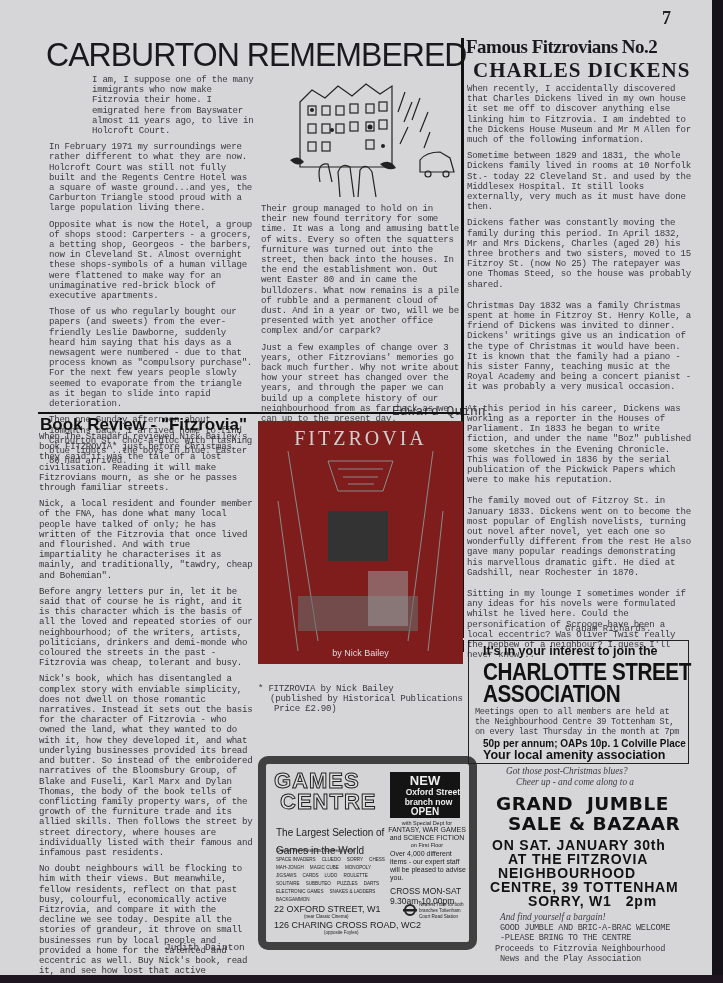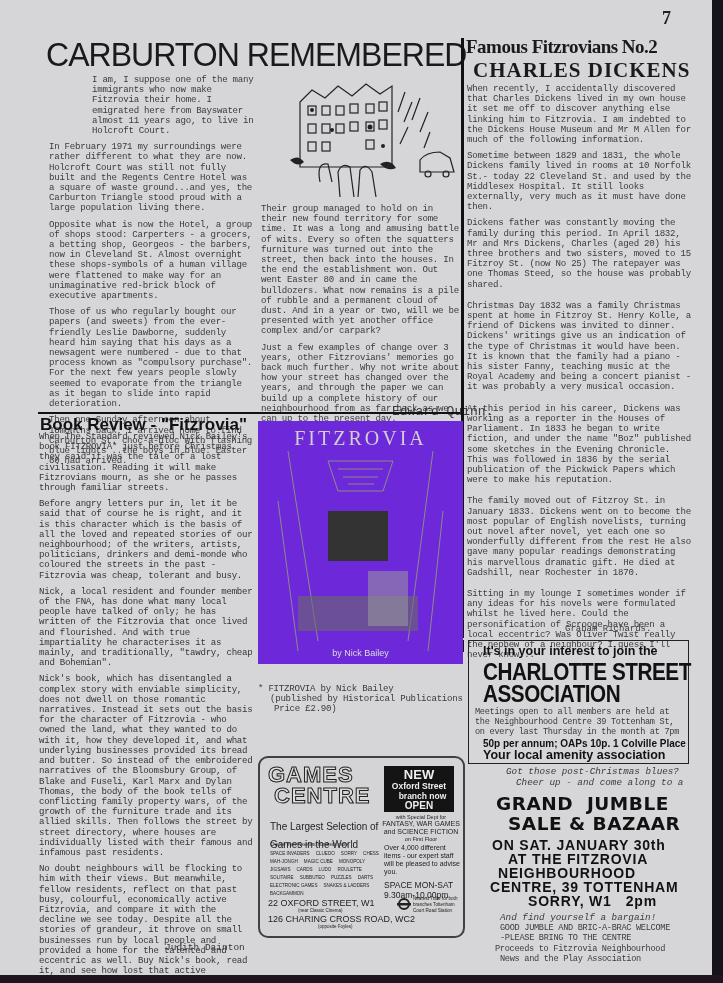--- a/index.html
+++ b/index.html
@@ -11,32 +11,32 @@
   .serifmono{font-family:"Liberation Mono","DejaVu Sans Mono",monospace;color:#35353a;}
   .p{font-size:9.1px;line-height:10.2px;margin:0 0 6px 0;letter-spacing:-0.25px;}
   .abs{position:absolute;}
   .pagenum{left:662px;top:8px;font-family:"Liberation Serif",serif;font-weight:bold;font-size:18px;color:#222;}
   .headline{left:46px;top:36px;font-family:"Liberation Sans",sans-serif;font-size:33px;letter-spacing:-1px;color:#1a1a1e;white-space:nowrap;transform:scaleX(0.97);transform-origin:left;}
   .vrule{position:absolute;background:#111;}
   .hrule{position:absolute;background:#111;}
   .fam-title{left:466px;top:36px;font-family:"Liberation Serif",serif;font-weight:bold;font-size:19px;color:#1a1a1e;white-space:nowrap;letter-spacing:-0.5px;}
   .fam-sub{left:473px;top:58px;font-family:"Liberation Serif",serif;font-weight:bold;font-size:21px;color:#1a1a1e;white-space:nowrap;letter-spacing:1px;}
   .br-title{left:40px;top:415px;font-family:"Liberation Sans",sans-serif;font-weight:bold;font-size:17px;color:#111;white-space:nowrap;}
-  .cover{left:258px;top:421px;width:205px;height:243px;background:#6d28d9;overflow:hidden;}
+  .cover{left:258px;top:421px;width:205px;height:243px;background:#7f1d1d;overflow:hidden;}
   .cover-title{position:absolute;left:0;right:0;top:6px;text-align:center;font-family:"Liberation Serif",serif;font-size:20px;letter-spacing:3px;color:#cfcfcf;}
   .cover-by{position:absolute;left:0;right:0;bottom:6px;text-align:center;font-family:"Liberation Sans",sans-serif;font-size:9px;color:#ddd;}
   .box{position:absolute;border:1.5px solid #222;}
   .csa-1{font-family:"Liberation Sans",sans-serif;font-weight:bold;font-size:12.5px;color:#111;}
   .csa-big{font-family:"Liberation Sans",sans-serif;font-weight:bold;font-size:23px;line-height:22px;color:#111;letter-spacing:-0.5px;transform:scaleX(0.9);transform-origin:left;white-space:nowrap;}
   .csa-small{font-family:"Liberation Sans",sans-serif;font-weight:bold;font-size:10px;color:#111;}
   .csa-amen{font-family:"Liberation Sans",sans-serif;font-weight:bold;font-size:12.5px;color:#111;}
-  .italic-mono{font-family:Liberation Mono, monospace;font-style:italic;font-size:9.3px;color:#3a3a42;}
+  .italic-mono{font-family:Liberation Serif, serif;font-style:italic;font-size:9.3px;color:#3a3a42;}
   .jumble-big{font-family:"DejaVu Sans",sans-serif;font-weight:bold;font-size:18.5px;color:#111;line-height:19px;letter-spacing:0.5px;}
   .jumble-mid{font-family:"Liberation Sans",sans-serif;font-weight:bold;font-size:14px;color:#111;line-height:14px;letter-spacing:0.8px;}
-  .games-box{left:258px;top:756px;width:203px;height:178px;border:2px solid #404040;border-radius:10px;background:#d4d4d6;}
+  .games-box{left:258px;top:756px;width:203px;height:178px;border:8px solid #404040;border-radius:10px;background:#d4d4d6;}
   .gc-logo{position:absolute;left:8px;top:6px;font-family:"Liberation Sans",sans-serif;font-size:22px;line-height:21px;color:#ddd;-webkit-text-stroke:1px #222;letter-spacing:1px;font-weight:bold;}
   .gc-new{position:absolute;left:124px;top:8px;width:70px;height:46px;background:#141414;color:#eee;text-align:center;font-family:"Liberation Sans",sans-serif;font-weight:bold;}
   .gc-sans{font-family:"Liberation Sans",sans-serif;color:#222;}
 </style>
 </head>
 <body>
 
 <div class="page">
 
   <div class="abs pagenum">7</div>
@@ -108,22 +108,22 @@
     <p class="p" style="margin-bottom:11px;">Christmas Day 1832 was a family Christmas spent at home in Fitzroy St. Henry Kolle, a friend of Dickens was invited to dinner. Dickens' writings give us an indication of the type of Christmas it would have been. It is known that the family had a piano - his sister Fanny, teaching music at the Royal Academy and being a concert pianist - it was probably a very musical occasion.</p>
     <p class="p" style="margin-bottom:11px;">At this period in his career, Dickens was working as a reporter in the Houses of Parliament. In 1833 he began to write fiction, and under the name "Boz" published some sketches in the Evening Chronicle. This was followed in 1836 by the serial publication of the Pickwick Papers which were to make his reputation.</p>
     <p class="p" style="margin-bottom:11px;">The family moved out of Fitzroy St. in January 1833. Dickens went on to become the most popular of English novelists, turning out novel after novel, yet each one so wonderfully different from the rest He also gave many popular readings demonstrating his marvellous dramatic gift. He died at Gadshill, near Rochester in 1870.</p>
     <p class="p">Sitting in my lounge I sometimes wonder if any ideas for his novels were formulated whilst he lived here.  Could the personification of Scrooge have been a local eccentric? Was Oliver Twist really the nephew of a neighbour? I guess I'll never know...</p>
   </div>
   <div class="abs mono" style="left:565px;top:624px;font-size:9px;">Graham Richards.</div>
 
   <div class="abs br-title">Book Review - "Fitzrovia"</div>
   <div class="abs serifmono" style="left:39px;top:432px;width:216px;">
     <p class="p">When The Standard reviewed Nick Bailey's book FITZROVIA* just before Christmas they said it was the tale of a lost civilisation.  Reading it will make Fitzrovians mourn, as she or he passes through familiar streets.</p>
+    <p class="p">Nick, a local resident and founder member of the FNA, has done what many local people have talked of only; he has written of the Fitzrovia that once lived and flourished. And with true impartiality he characterises it as mainly, and traditionally, "tawdry, cheap and Bohemian".</p>
     <p class="p">Before angry letters pur in, let it be said that of course he is right, and it is this character which is the basis of all the loved and repeated stories of our neighbourhood; of the writers, artists, politicians, drinkers and demi-monde who coloured the streets in the past - Fitzrovia was cheap, tolerant and busy.</p>
-    <p class="p">Nick, a local resident and founder member of the FNA, has done what many local people have talked of only; he has written of the Fitzrovia that once lived and flourished. And with true impartiality he characterises it as mainly, and traditionally, "tawdry, cheap and Bohemian".</p>
     <p class="p">Nick's book, which has disentangled a complex story with enviable simplicity, does not dwell on those romantic narratives. Instead it sets out the basis for the character of Fitzrovia - who owned the land, what they wanted to do with it, how they developed it, and what underlying businesses provided its bread and butter.  So instead of the embroidered narratives of the Bloomsbury Group, of Blake and Fuseli, Karl Marx and Dylan Thomas, the body of the book tells of conflicting family property wars, of the growth of the furniture trade and its allied skills.  Then follows the street by street directory, where houses are individually listed with their famous and infamous past residents.</p>
     <p class="p">No doubt neighbours will be flocking to him with their views.  But meanwhile, fellow residents, reflect on that past busy, colourful, economically active Fitzrovia, and compare it with the decline we see today. Despite all the stories of grandeur, it throve on small businesses run by local people and provided a home for the talented and eccentric as well.  Buy Nick's book, read it, and see how lost that active civilisation is today.</p>
   </div>
   <div class="abs serifmono" style="left:165px;top:942px;font-size:9.5px;">Judith Dainton</div>
 
   <div class="abs cover">
     <div class="cover-title">FITZROVIA</div>
     <svg width="205" height="243" style="position:absolute;left:0;top:0;">
       <g stroke="#8a8a8a" stroke-width="1" fill="none">
         <path d="M70 40 L135 40 L125 70 L80 70 Z"></path>
@@ -143,21 +143,21 @@
     <div style="padding-left:16px;">Price £2.90)</div>
   </div>
 
   <div class="abs games-box">
     <div class="gc-logo">
       <div>GAMES</div>
       <div style="padding-left:6px;">CENTRE</div>
     </div>
     <div class="gc-new">
       <div style="font-size:13px;line-height:13px;padding-top:2px;">NEW</div>
-      <div style="font-size:8.5px;line-height:10px;">Oxford Street</div>
+      <div style="font-size:8.5px;line-height:10px;text-align:right;">Oxford Street</div>
       <div style="font-size:8.5px;line-height:10px;margin-left:7px;">branch now</div>
       <div style="font-size:10px;line-height:10px;">OPEN</div>
     </div>
     <div class="abs gc-sans" style="left:122px;top:56px;width:78px;text-align:center;">
       <div style="font-size:5.5px;">with Special Dept for</div>
       <div style="font-size:7px;line-height:8px;">FANTASY, WAR GAMES and SCIENCE FICTION</div>
       <div style="font-size:5.5px;">on First Floor</div>
     </div>
     <div class="abs gc-sans" style="left:10px;top:60px;width:112px;font-size:10px;line-height:18px;">The Largest Selection of Games in the World</div>
     <div class="abs gc-sans" style="left:10px;top:84px;width:112px;font-size:4.5px;">Choose from these and hundreds more</div>
@@ -175,21 +175,21 @@
         <span>ROULETTE</span>
         <span>SOLITAIRE</span>
         <span>SUBBUTEO</span>
         <span>PUZZLES</span>
         <span>DARTS</span>
         <span>ELECTRONIC GAMES</span>
         <span>SNAKES &amp; LADDERS</span>
         <span>BACKGAMMON</span>
     </div>
     <div class="abs gc-sans" style="left:124px;top:86px;width:76px;font-size:7px;line-height:8px;">Over 4,000 different items - our expert staff will be pleased to advise you.</div>
-    <div class="abs gc-sans" style="left:124px;top:122px;font-size:8.5px;">SPACE MON-SAT</div>
+    <div class="abs gc-sans" style="left:124px;top:122px;font-size:8.5px;">CROSS MON-SAT</div>
     <div class="abs gc-sans" style="left:124px;top:132px;font-size:8.5px;">9.30am-10.00pm</div>
     <div class="abs gc-sans" style="left:8px;top:140px;font-size:9px;">22 OXFORD STREET, W1</div>
     <div class="abs gc-sans" style="left:38px;top:150px;font-size:4.5px;">(near Classic Cinema)</div>
     <div class="abs gc-sans" style="left:8px;top:156px;font-size:9px;">126 CHARING CROSS ROAD, WC2</div>
     <div class="abs gc-sans" style="left:58px;top:166px;font-size:4.5px;">(opposite Foyles)</div>
     <svg class="abs" width="14" height="12" style="left:137px;top:140px;">
       <circle cx="7" cy="6" r="5" fill="none" stroke="#222" stroke-width="2"></circle>
         <rect x="0" y="5" width="14" height="2.5" fill="#222"></rect>
     </svg>
     <div class="abs gc-sans" style="left:153px;top:138px;width:48px;font-size:4.6px;line-height:6px;">Nearest Tube for both branches Tottenham Court Road Station</div>

